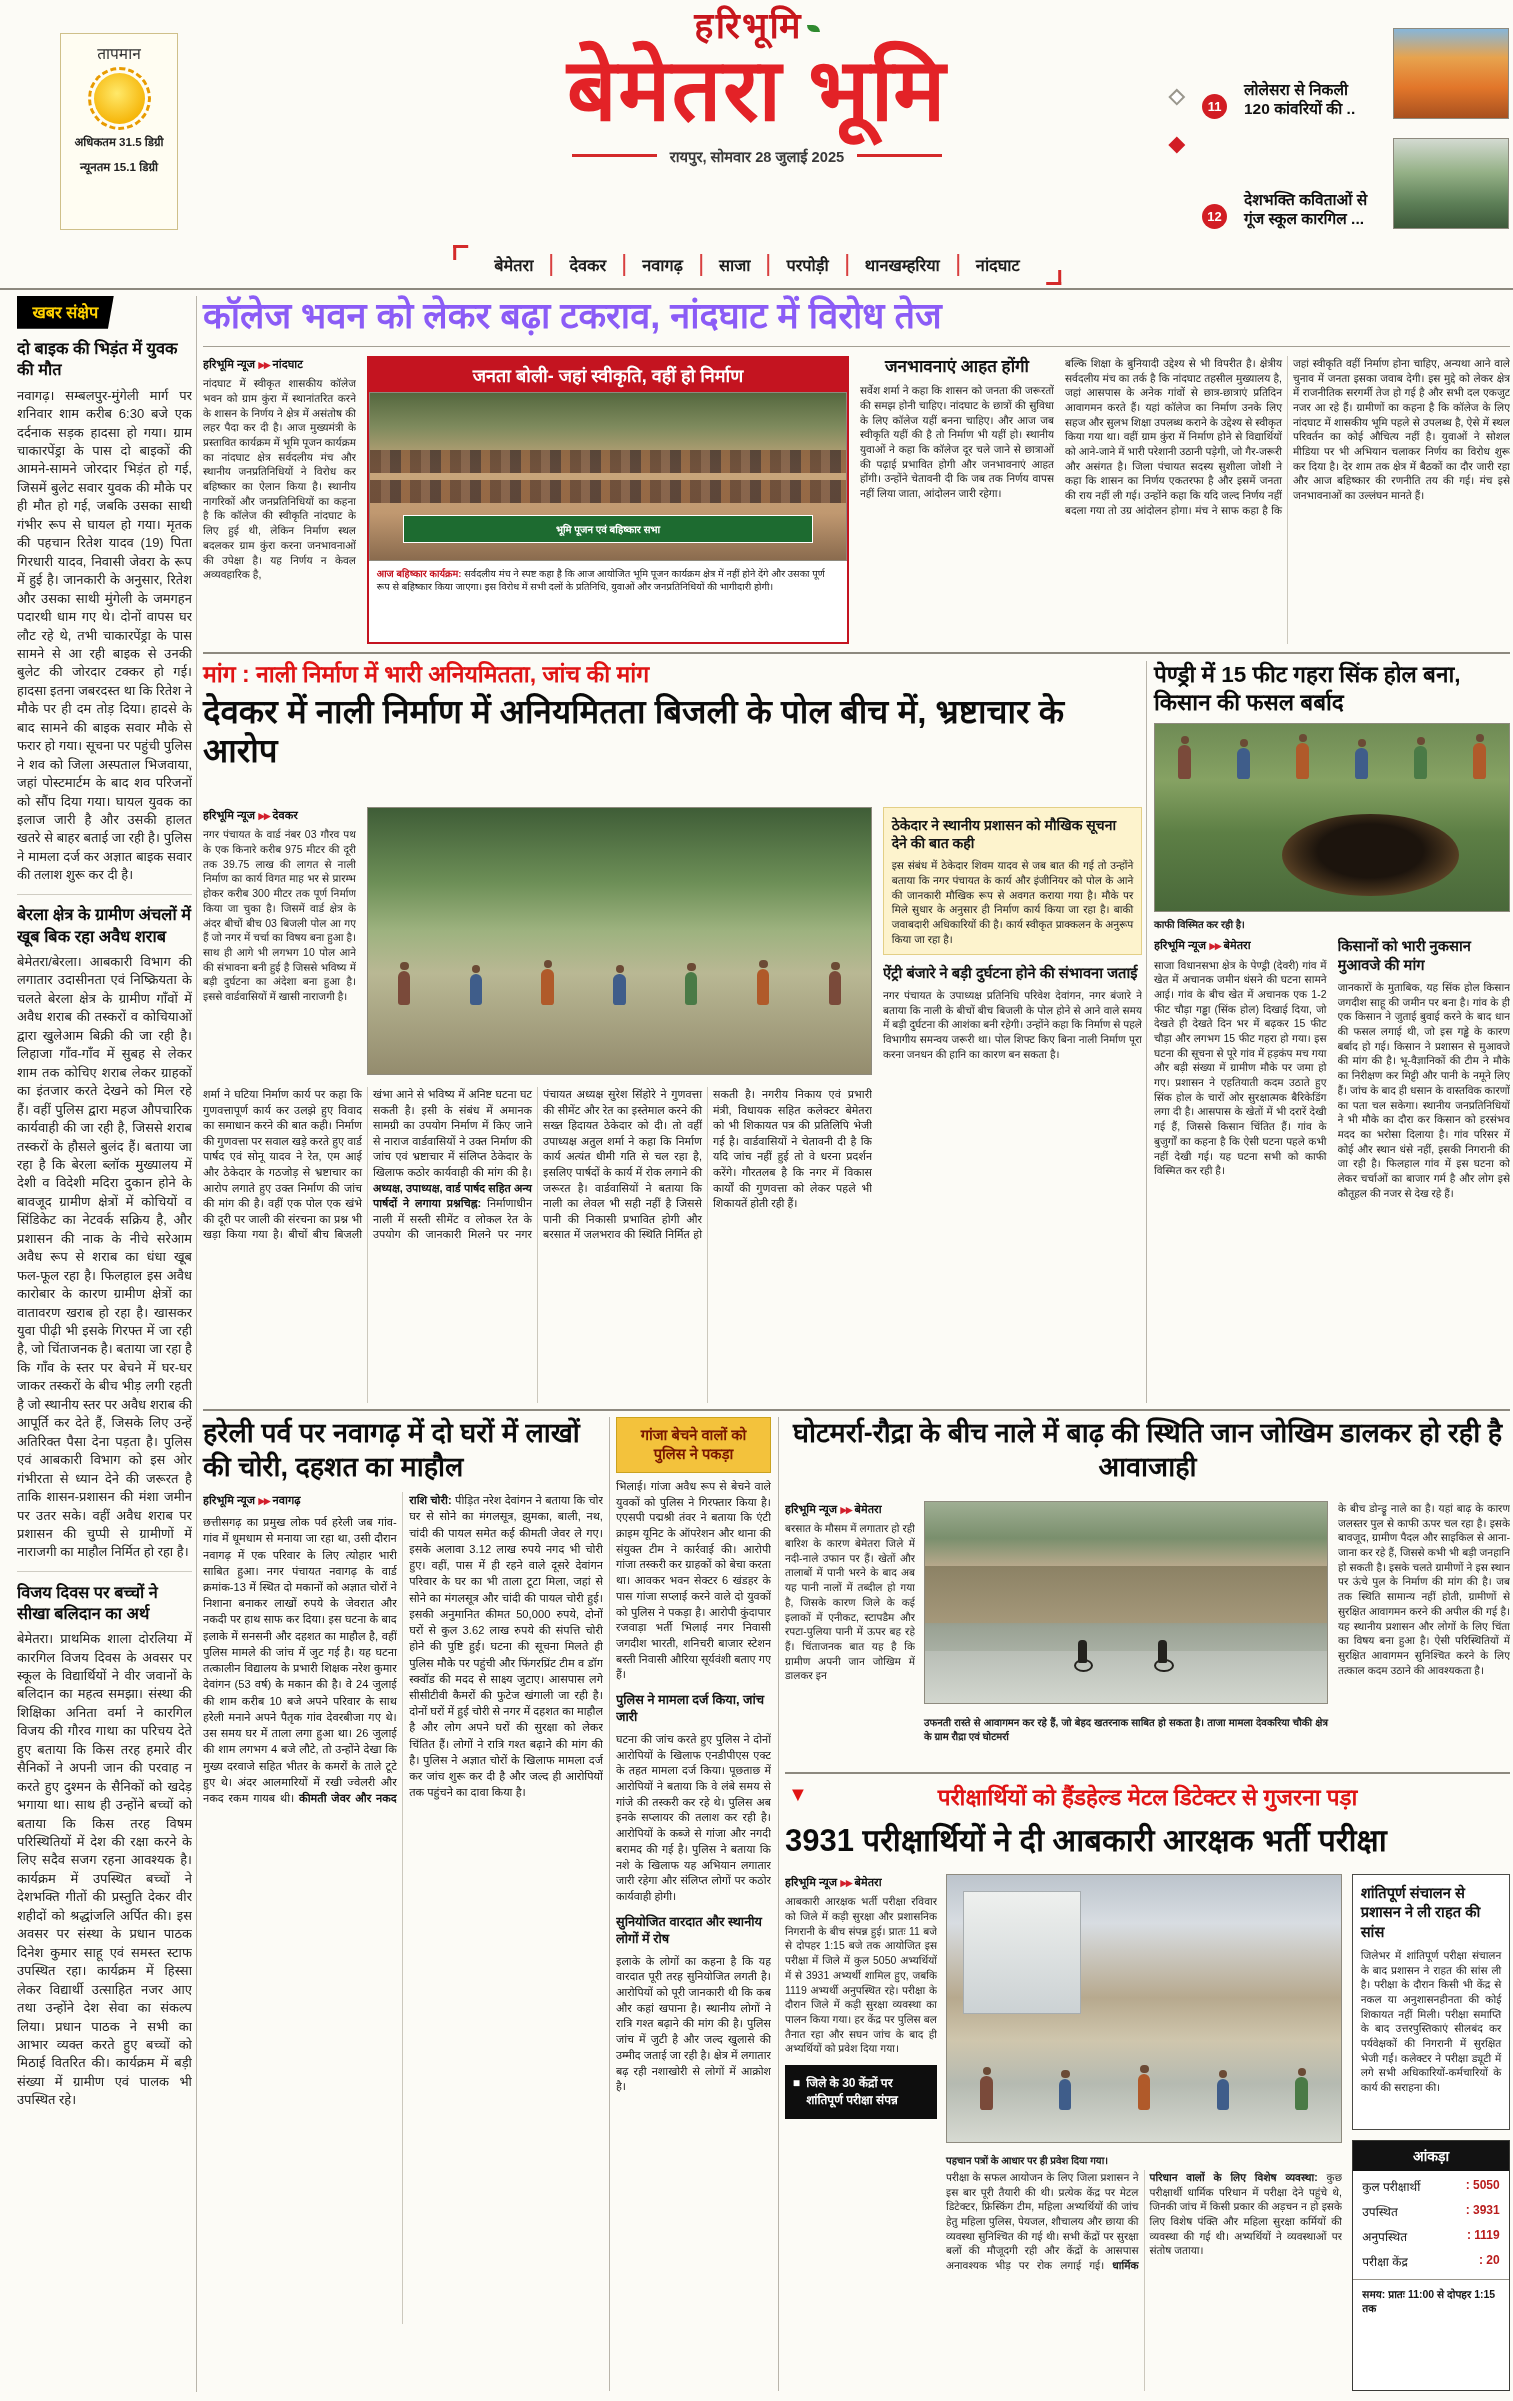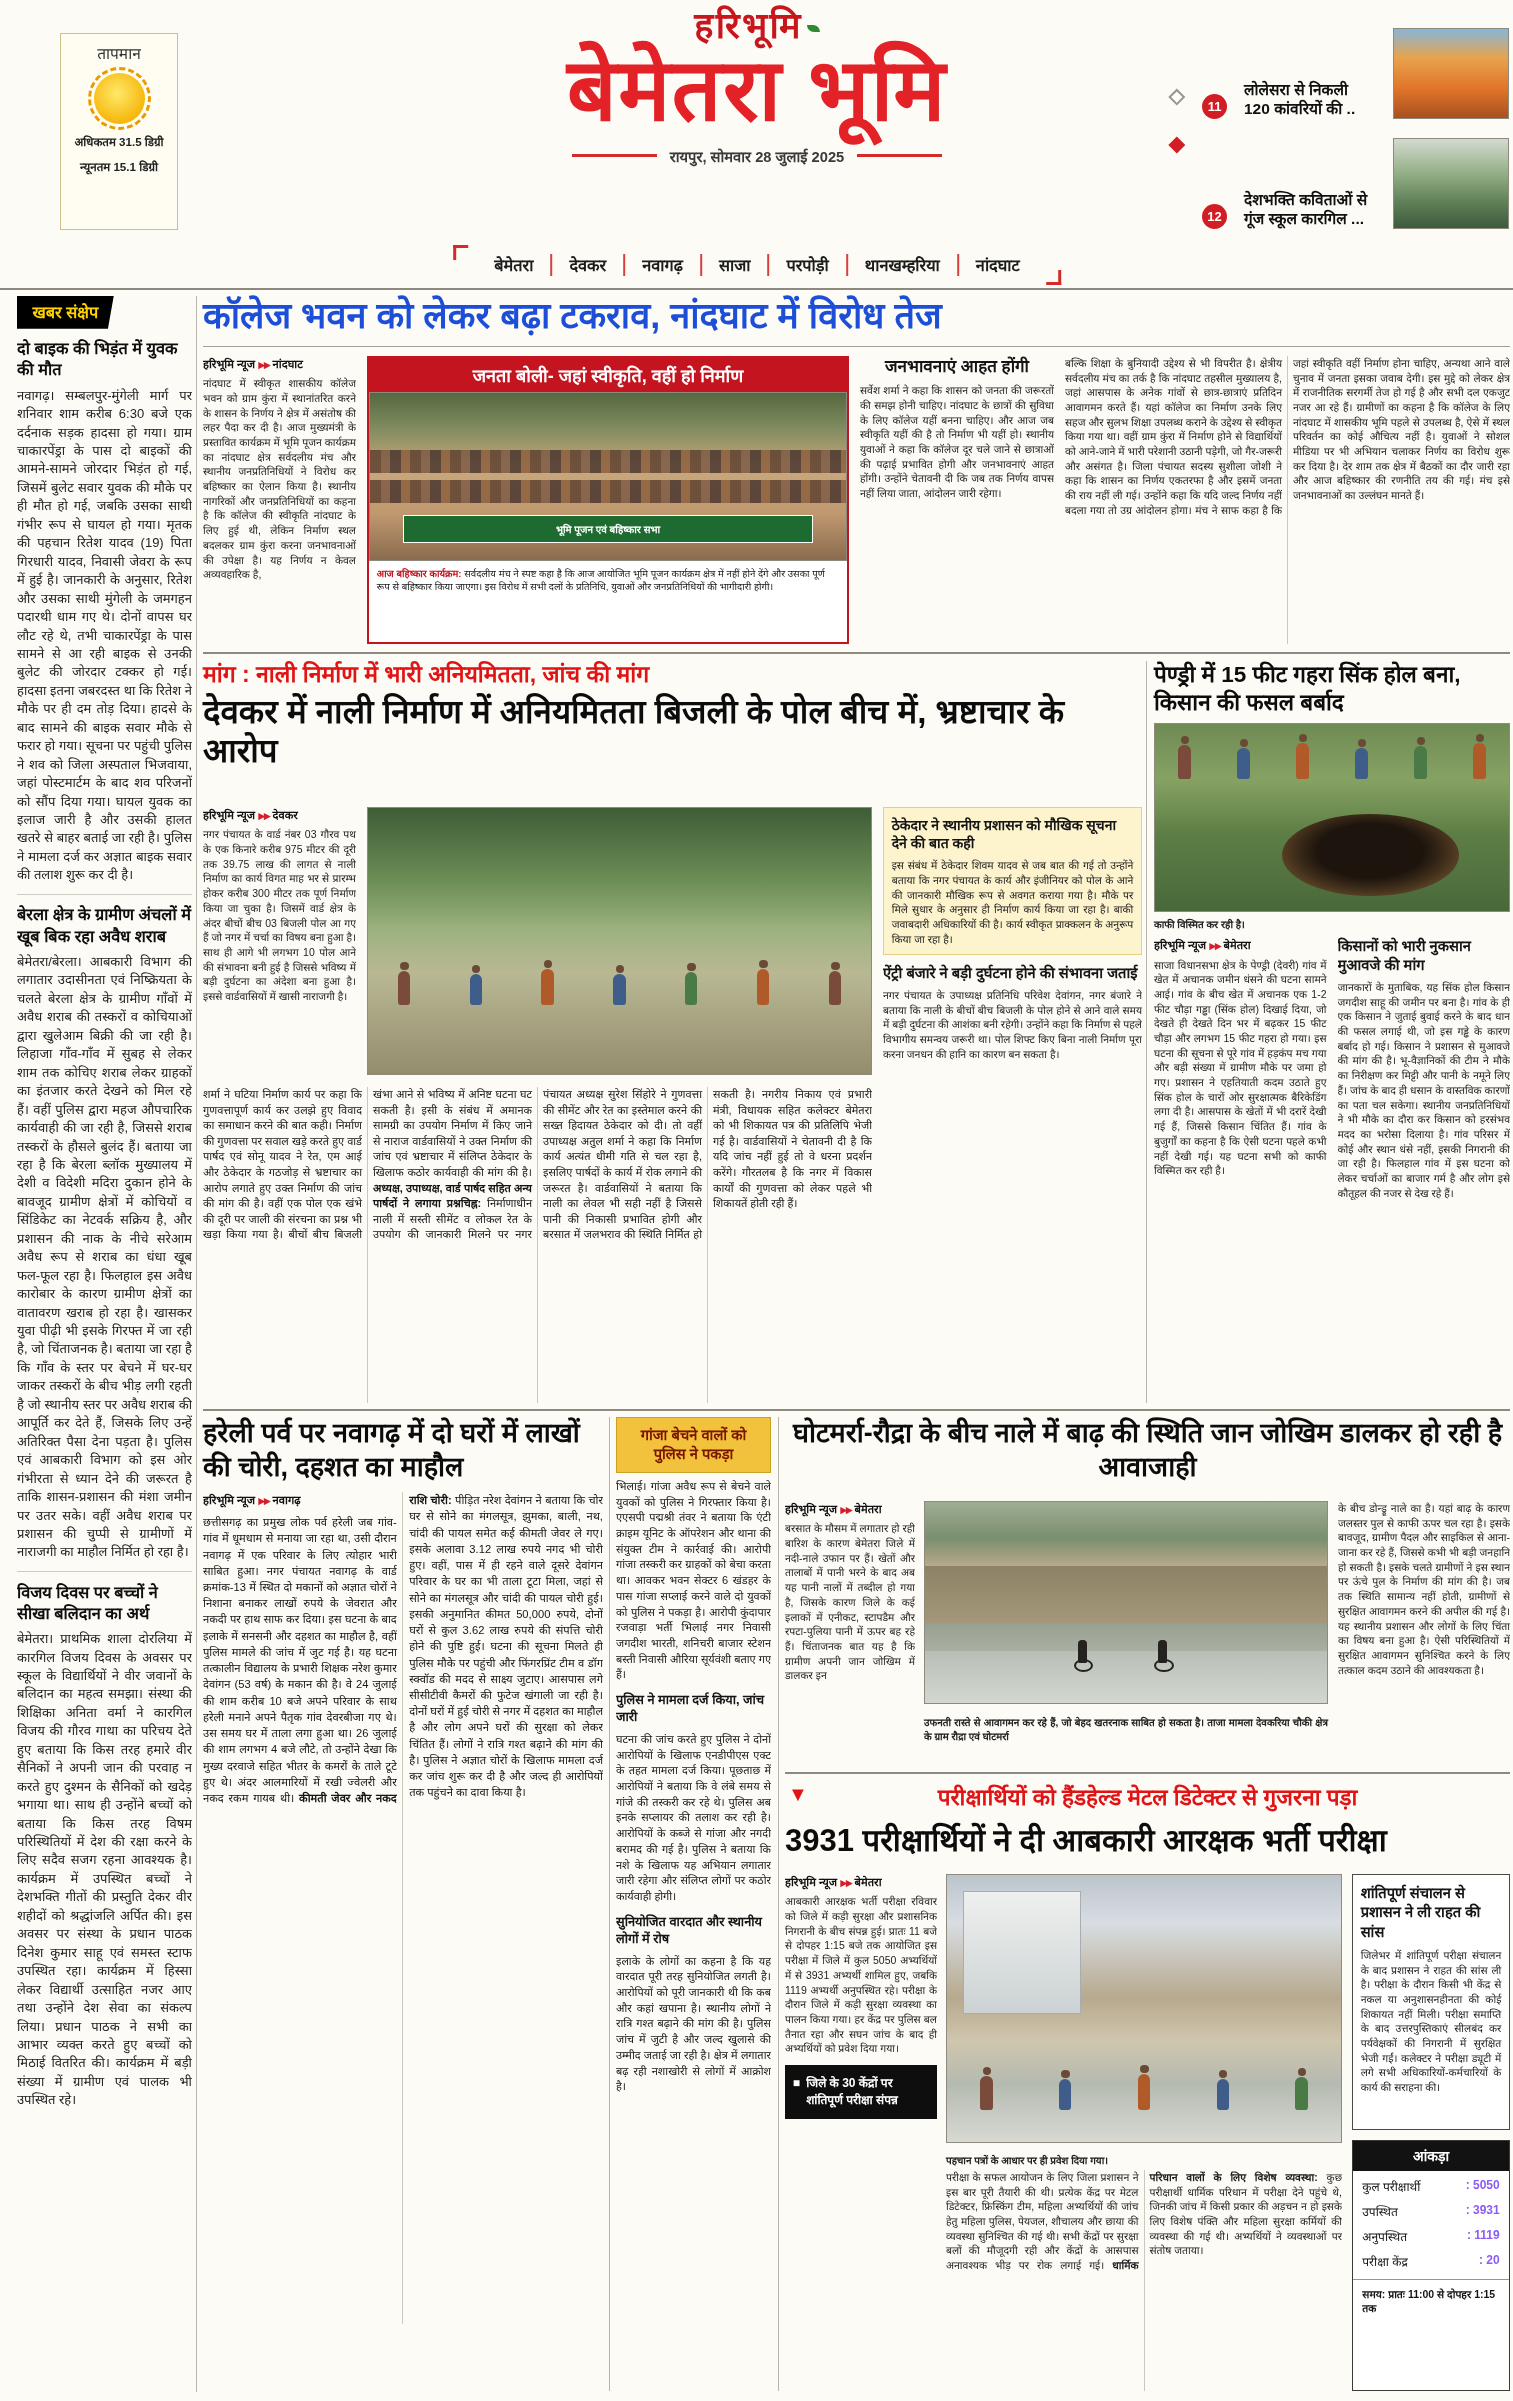--- a/index.html
+++ b/index.html
@@ -59,21 +59,21 @@
 .bodytxt{font-size:10.5px;line-height:1.4;color:#1d1d1d}
 .photo{position:relative;overflow:hidden;border:0.8px solid #8e8a7e}
 .people{position:absolute;left:0;right:0;display:flex;justify-content:space-around;align-items:flex-end}
 .person{width:12.4px;height:34px;border-radius:6.2px 6.2px 3.1px 3.1px;position:relative;background:#7a4a3a}
 .person::before{content:"";position:absolute;top:-9.3px;left:2.3px;width:8.5px;height:8.5px;border-radius:50%;background:#6b4a35}
 .person:nth-child(2n){background:#3f5d8a;height:31px}
 .person:nth-child(3n){background:#b05a2a;height:36px}
 .person:nth-child(5n){background:#4a7a46;height:33px}
 
 
-.lead-head{font-size:36px;font-weight:bold;line-height:1.12;color:#1d4ed8;border-bottom:0.8px solid #a39f94;padding-bottom:9.3px}
+.lead-head{font-size:36px;font-weight:bold;line-height:1.12;color:#8b5cf6;border-bottom:0.8px solid #a39f94;padding-bottom:9.3px}
 .lead-row{display:flex;gap:11px;margin-top:9.3px;height:288px;overflow:hidden}
 .colA{width:153px;overflow:hidden}
 .redbox{width:482px;border:2.3px solid #c41420;flex:none;background:#fff}
 .redbox-title{height:34px;background:#c41420;color:#fff;font-size:18px;font-weight:bold;display:flex;align-items:center;justify-content:center}
 .ph-protest{height:169px;background:linear-gradient(180deg,#55683f 0%,#7e8a5d 20%,#c9a87d 45%,#c09870 72%,#8a6b4e 100%)}
 .crowdband{position:absolute;left:0;right:0;height:23px;opacity:.8;
  background:repeating-linear-gradient(90deg,#5a3c2c 0 11px,#7a5742 11px 20px,#43302a 20px 31px,#8a5c3a 31px 40px)}
 .banner{position:absolute;left:7%;bottom:10%;width:86%;height:28px;background:#1d6b30;border:1.5px solid #fff;
  color:#fff;font-size:10px;font-weight:bold;display:flex;align-items:center;justify-content:center;text-align:center}
 .redbox-cap{padding:6.2px 7.7px;font-size:9.7px;line-height:1.35;color:#1a1a1a}
@@ -124,21 +124,21 @@
 .ph-exam{background:linear-gradient(180deg,#bcc4cc 0%,#d8dde2 18%,#b7a98e 46%,#cfc6ad 62%,#b5bab1 78%,#d7dad2 100%)}
 .bld{position:absolute;left:4%;top:6%;width:30%;height:46%;background:linear-gradient(#eef0ee,#ccd2d4);border:0.8px solid #a7adb0}
 .blackbox{margin-top:9.3px;background:#0e0e0e;color:#fff;padding:9.3px 7.7px;font-size:12px;font-weight:bold;
  line-height:1.45;display:flex;gap:6.2px}
 .bullet{flex:none;color:#fff}
 .sidebox{border:1.5px solid #4a4a46;padding:9.3px 7.7px;background:#fff}
 .sidebox h4{font-size:14.7px;font-weight:bold;line-height:1.3}
 .statbox{border:1.5px solid #3a3a36;background:#fff}
 .statbox .sb-title{background:#121212;color:#ffffff;font-size:14px;font-weight:bold;text-align:center;padding:5.4px}
 .statrow{display:flex;justify-content:space-between;padding:7.7px 9.3px 0;font-size:12px}
-.statrow .val{font-weight:bold;color:#8b5cf6}
+.statrow .val{font-weight:bold;color:#b91c1c}
 .sb-foot{border-top:0.8px solid #9a968c;margin-top:9.3px;padding:7px 9.3px;font-size:10.5px;font-weight:bold}
 </style>
 </head>
 <body>
 
 <div class="page">
 
   <header>
     <div class="temp-box">
       <div class="temp-title">तापमान</div>

